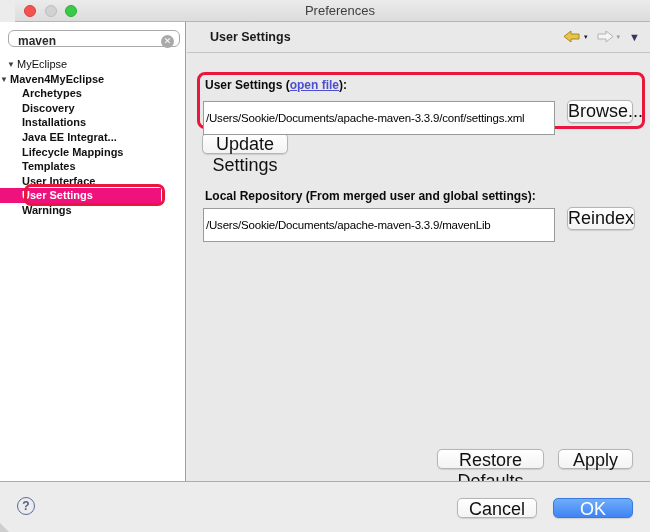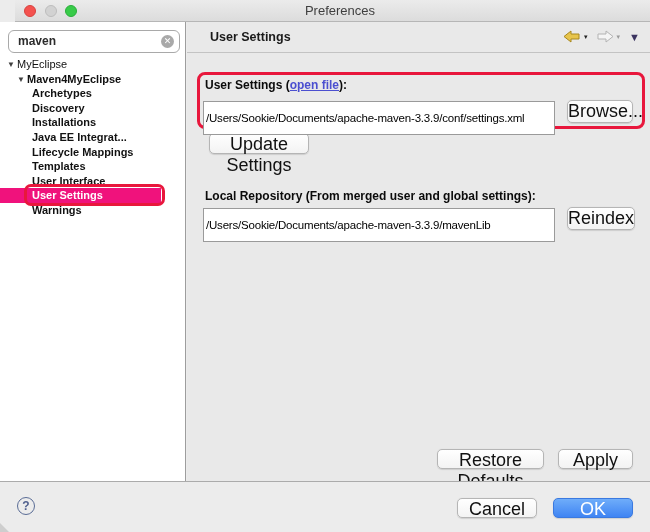--- a/index.html
+++ b/index.html
@@ -18,37 +18,37 @@
   .win-title { position:absolute; top:3px; left:0; width:100%; text-align:center;
     font-size:13px; color:#3f3f3f; }
 
   
   .main { position:absolute; left:0; top:22px; width:650px; height:459px; }
   .sidebar { position:absolute; left:0; top:0; width:186px; height:459px;
     background:#ffffff; border-right:1px solid #9d9d9d; }
   .rightpane { position:absolute; left:187px; top:0; width:463px; height:459px; background:#e9e9e9; }
 
   
-  .searchbox { position:absolute; left:8px; top:8px; width:172px; height:23px;
+  .searchbox { position:absolute; left:8px; top:8px; width:172px; height:17px;
     border:1px solid #a9a9a9; border-radius:6px; background:#fff; }
   .searchbox input { position:absolute; left:9px; top:1px; width:140px; height:17px;
     border:none; outline:none; font-family:"Liberation Sans",sans-serif;
     font-size:12px; font-weight:600; color:#2c2c2c; background:transparent; }
   .search-clear { position:absolute; right:5px; top:4px; width:13px; height:13px;
     border-radius:50%; background:#a9a9a9; color:#fff; font-size:9px; line-height:13px;
     text-align:center; cursor:default; }
 
   .tree { position:absolute; left:0; top:35px; width:157px; }
   .tree-row { position:relative; height:14.6px; line-height:14.6px; font-size:11px;
     font-weight:bold; color:#111; white-space:nowrap; }
   .tree-row .tri { display:inline-block; width:9px; font-size:8px; color:#404040;
     vertical-align:1px; margin-right:1px; }
   .lvl0 { padding-left:7px; font-weight:normal; }
-  .lvl1 { padding-left:17px; }
-  .lvl2 { padding-left:32px; }
+  .lvl1 { }
+  .lvl2 { padding-left:22px; }
   .tree-row.sel { background:#f0127c; width:161px; color:#fff; }
   .sel-annot { position:absolute; left:24px; top:-4px; width:141px; height:22px;
     border:3px solid #e8173c; border-radius:7px; pointer-events:none; z-index:4; }
 
   
   .pane-header { position:absolute; left:0; top:0; width:463px; height:31px;
     border-bottom:1px solid #c3c3c3; }
   .pane-title { position:absolute; left:23px; top:8px; font-size:12.5px; font-weight:bold; color:#1a1a1a; }
   .nav-icons { position:absolute; right:10px; top:8px; display:flex; align-items:center; gap:3px; }
   .caret { font-size:7px; color:#222; }
@@ -68,21 +68,21 @@
   .textfield { position:absolute; height:21px; border:1px solid #9a9a9a; background:#fff;
     font-family:"Liberation Sans",sans-serif; font-size:11.5px; letter-spacing:-0.2px;
     color:#000; padding:16px 2px; }
   .fld-settings { left:16px; top:48px; width:352px; z-index:6; }
   .fld-repo { left:16px; top:155px; width:352px; }
 
   .btn { position:absolute; background:linear-gradient(#ffffff,#f3f3f3);
     border:1px solid #b5b5b5; border-radius:5px; font-family:"Liberation Sans",sans-serif;
     font-size:18px; color:#111; text-align:center; box-shadow:0 0.5px 1px rgba(0,0,0,0.12); }
   .btn-browse { left:380px; top:47px; width:66px; height:23px; z-index:6; }
-  .btn-update { left:22px; top:80px; width:100px; height:21px; }
+  .btn-update { left:15px; top:80px; width:86px; height:21px; }
   .btn-reindex { left:380px; top:154px; width:68px; height:23px; }
   .btn-restore { left:250px; top:396px; width:107px; height:20px; }
   .btn-apply { left:371px; top:396px; width:75px; height:20px; }
 
   
   .footer { position:absolute; left:0; top:481px; width:650px; height:51px;
     background:#ececec; border-top:1px solid #ababab; }
   .help-btn { position:absolute; left:17px; top:15px; width:18px; height:18px;
     border:1.5px solid #5a6c96; border-radius:50%; color:#51618e; font-size:12px;
     font-weight:bold; line-height:15px; text-align:center; background:transparent; }

